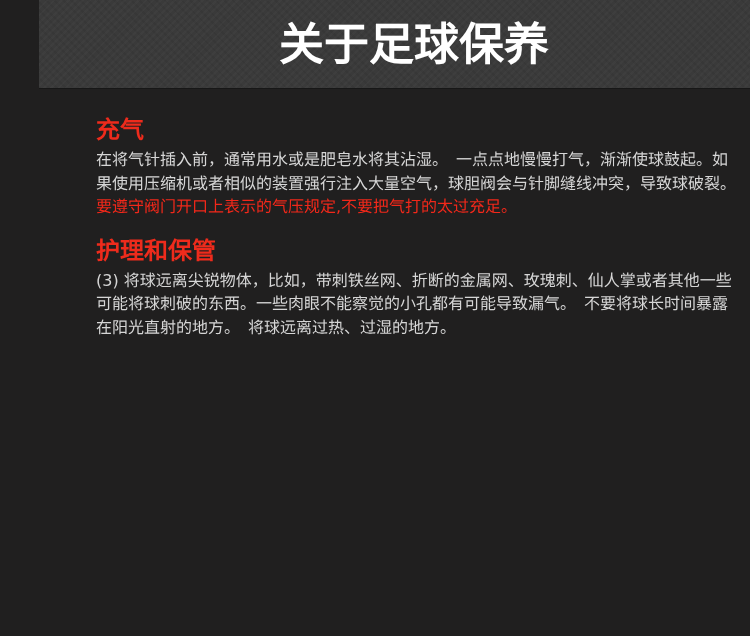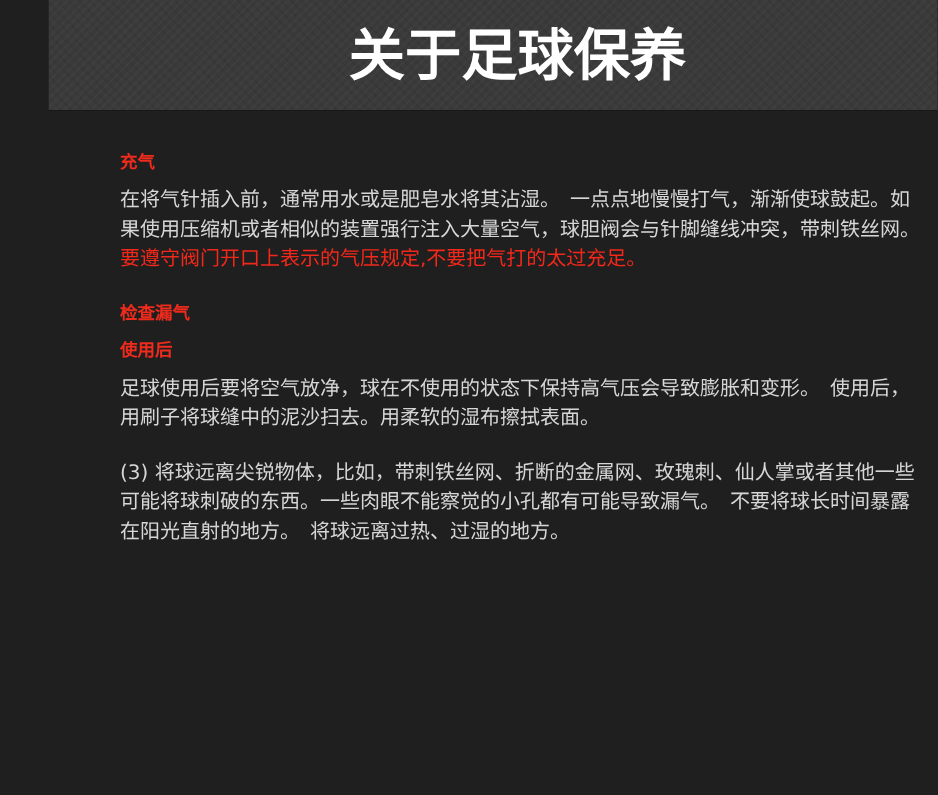--- a/index.html
+++ b/index.html
@@ -44,21 +44,21 @@
   .content {
     padding: 29px 55px 0 57px;
     color: #d6d6d6;
   }
   section {
     margin: 0;
   }
   section h2 {
     margin: 0 0 6px 0;
     color: #ee2b1c;
-    font-size: 14px;
+    font-size: 24px;
     line-height: 24px;
     font-weight: 700;
   }
   section p {
     margin: 0 0 20px 0;
     font-size: 16px;
     line-height: 23.5px;
     font-weight: 400;
     text-align: left;
   }
@@ -75,30 +75,26 @@
 <div class="page">
 
   <header class="header">
     <h1>关于足球保养</h1>
   </header>
 
   <main class="content">
 
     <section>
       <h2>充气</h2>
-      <p><span>在将气针插入前，通常用水或是肥皂水将其沾湿。　一点点地慢慢打气，渐渐使球鼓起。如果使用压缩机或者相似的装置强行注入大量空气，球胆阀会与针脚缝线冲突，带刺铁丝网。</span><span class="warn">　要遵守阀门开口上表示的气压规定,不要把气打的太过充足。</span></p>
+      <p><span>在将气针插入前，通常用水或是肥皂水将其沾湿。　一点点地慢慢打气，渐渐使球鼓起。如果使用压缩机或者相似的装置强行注入大量空气，球胆阀会与针脚缝线冲突，导致球破裂。</span><span class="warn">　要遵守阀门开口上表示的气压规定,不要把气打的太过充足。</span></p>
     </section>
 
     <section>
-      <h2>检查漏气</h2>
+      <h2>护理和保管</h2>
     </section>
 
-    <section>
-      <h2>使用后</h2>
-      <p>足球使用后要将空气放净，球在不使用的状态下保持高气压会导致膨胀和变形。　使用后，用刷子将球缝中的泥沙扫去。用柔软的湿布擦拭表面。</p>
-    </section>
 
     <section>
       <p class="item">(3) 将球远离尖锐物体，比如，带刺铁丝网、折断的金属网、玫瑰刺、仙人掌或者其他一些可能将球刺破的东西。一些肉眼不能察觉的小孔都有可能导致漏气。　不要将球长时间暴露在阳光直射的地方。　将球远离过热、过湿的地方。</p>
     </section>
 
   </main>
 </div>
 
 </body></html>

